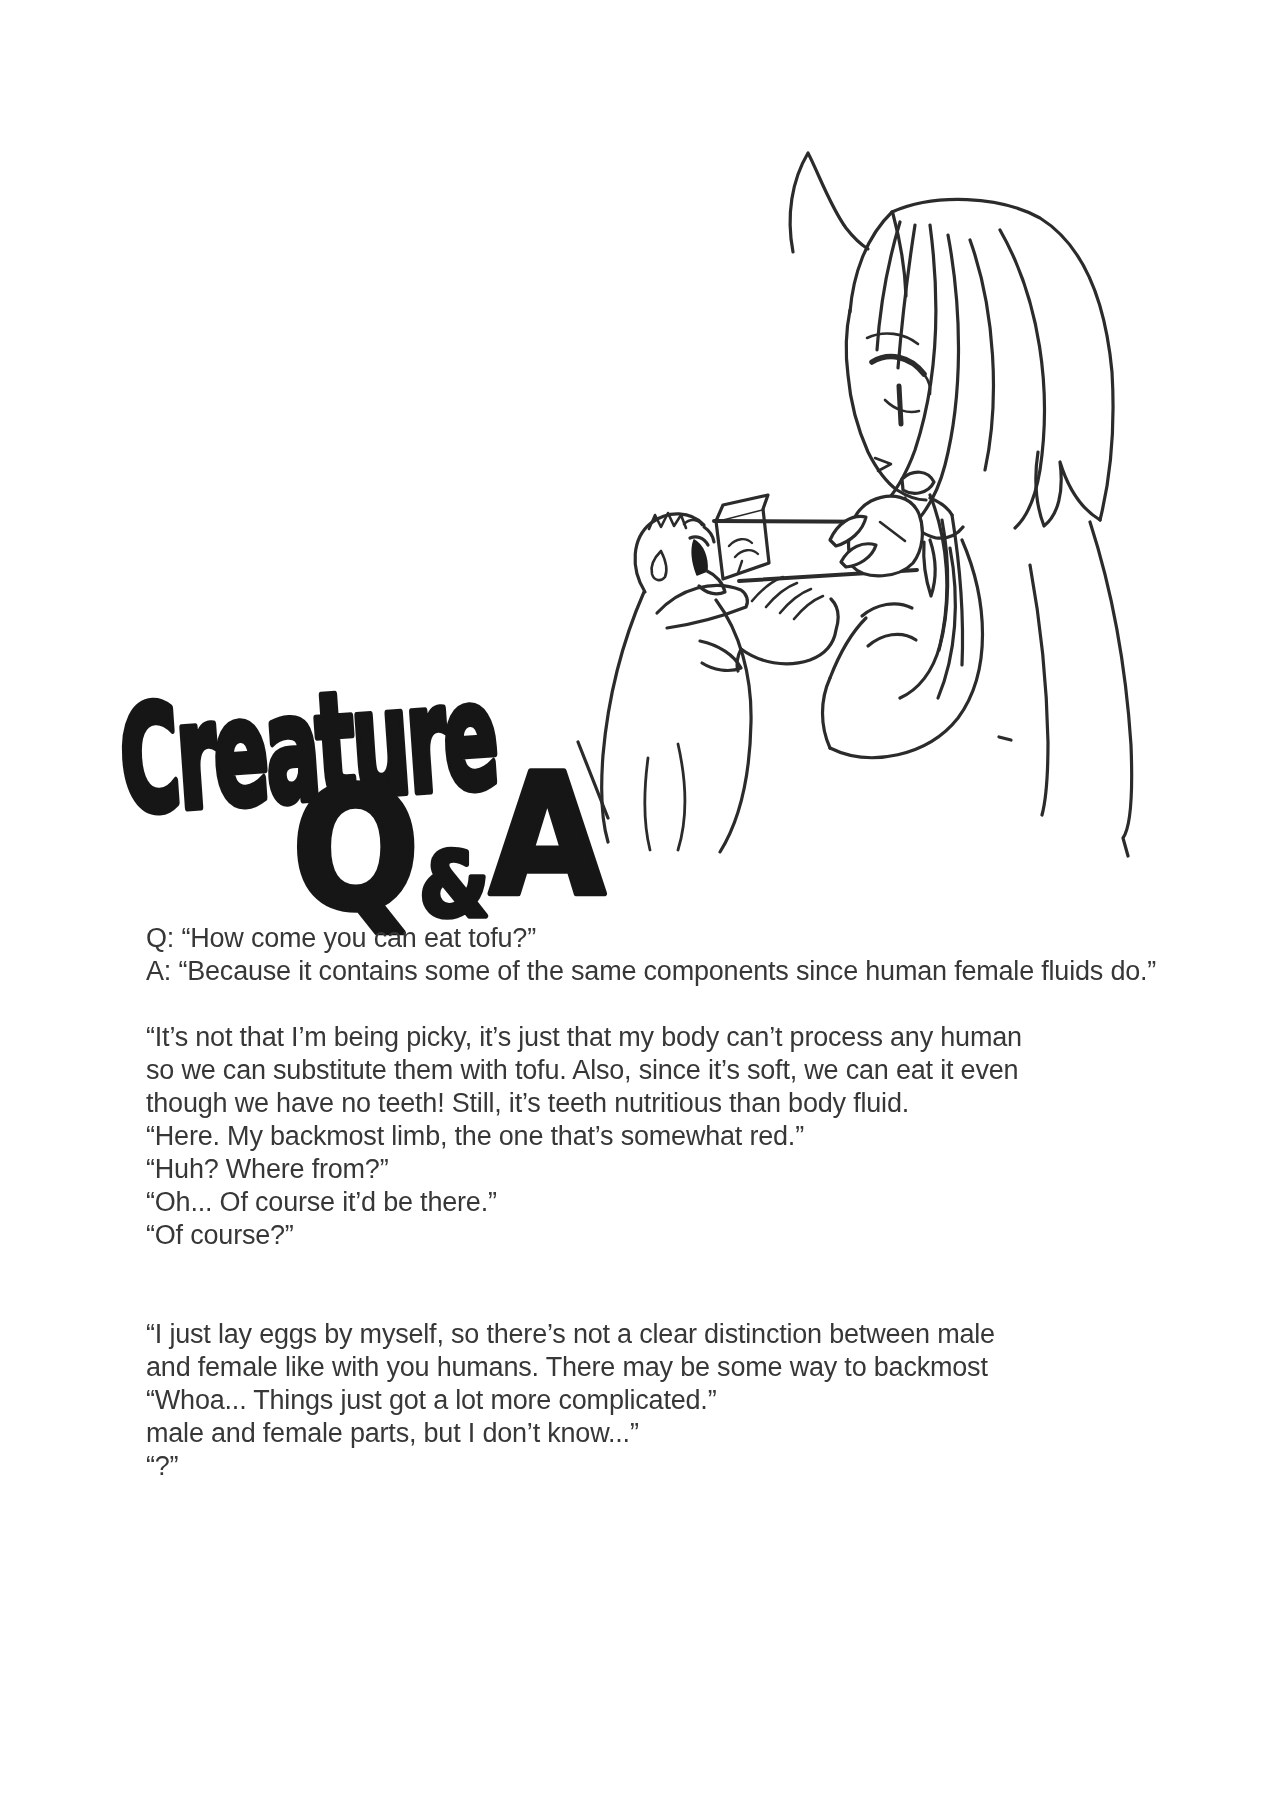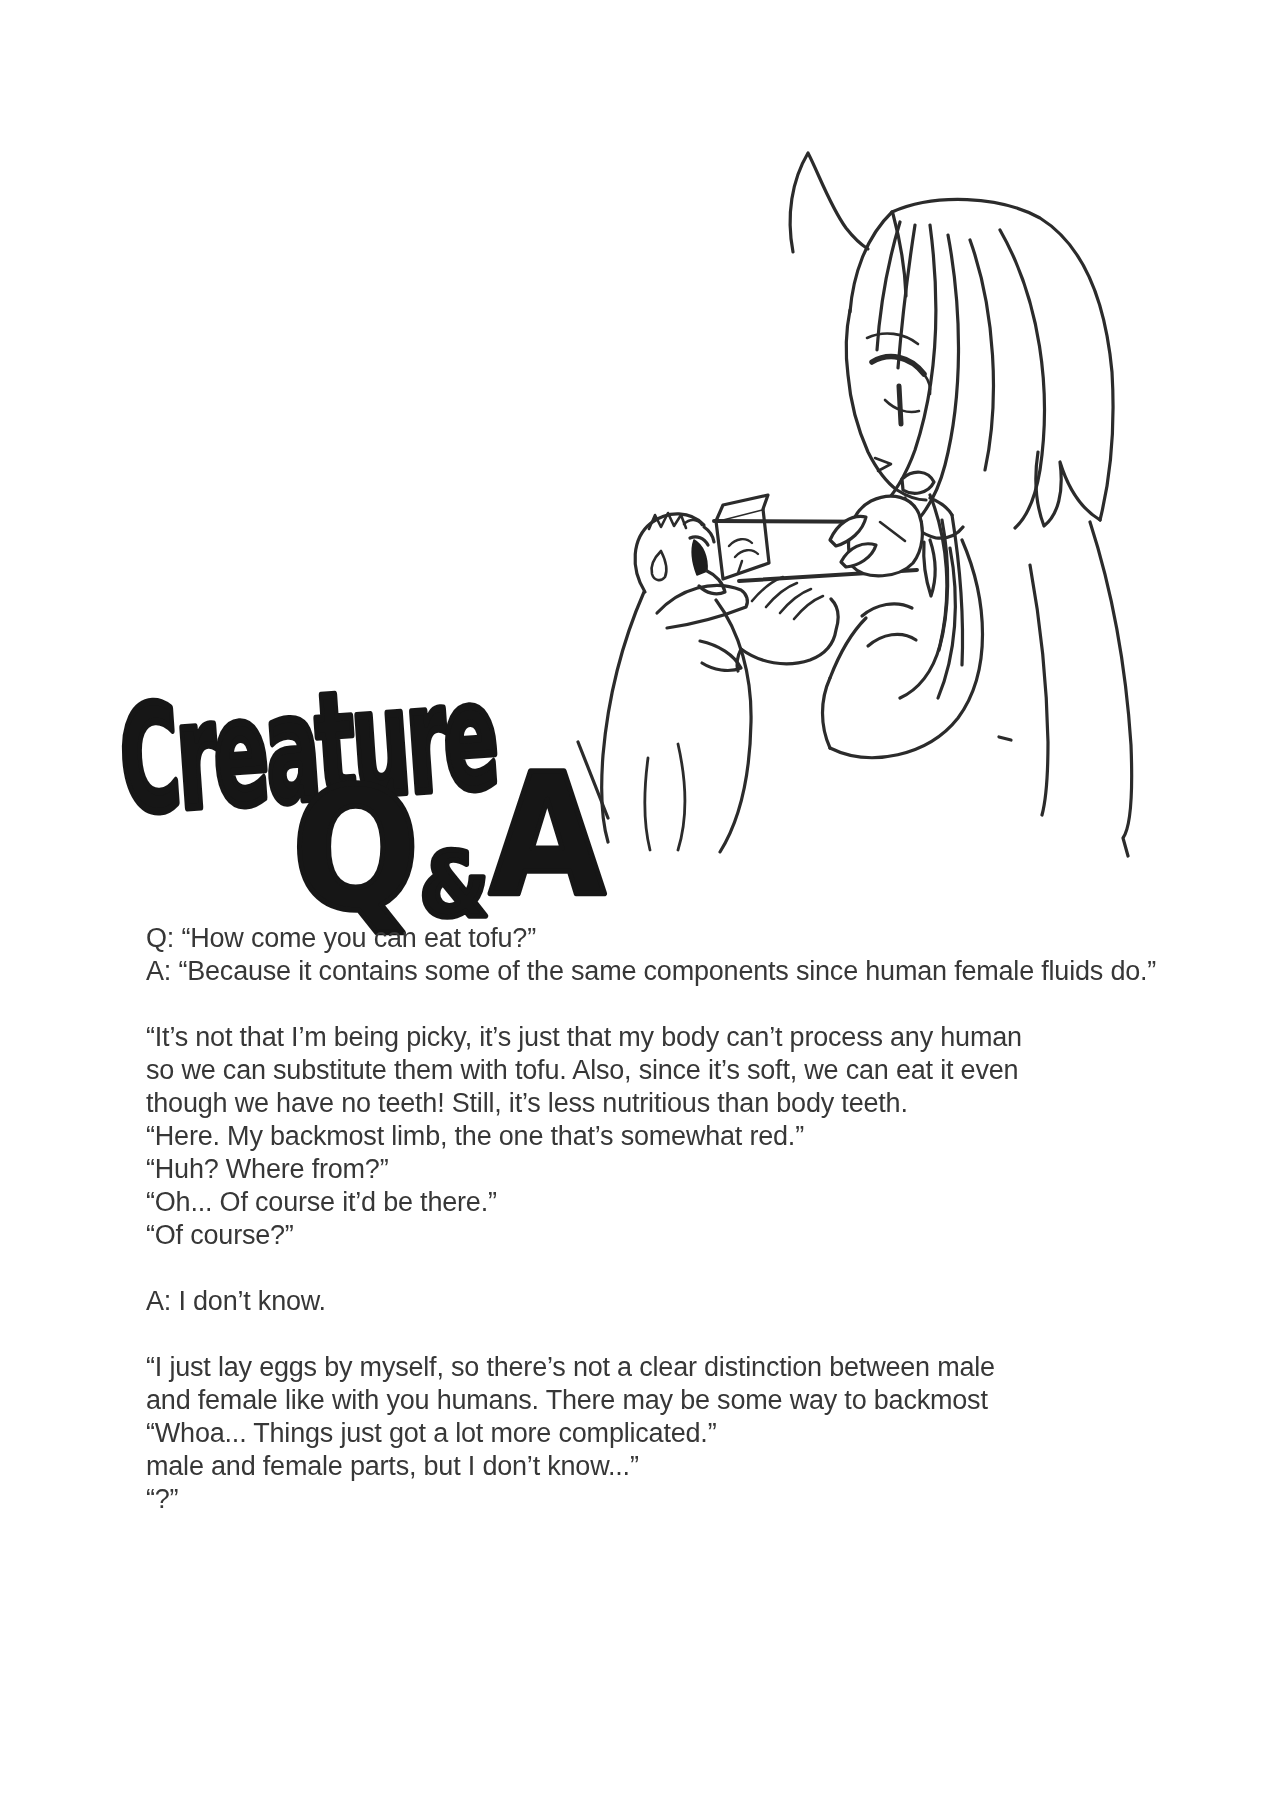--- a/index.html
+++ b/index.html
@@ -129,26 +129,25 @@
     </text>
   </g>
 </svg>
 
 <div class="dialogue">
   <div class="dialogue-line">Q: “How come you can eat tofu?”</div>
   <div class="dialogue-line">A: “Because it contains some of the same components since human female fluids do.”</div>
   <div class="dialogue-line"></div>
   <div class="dialogue-line">“It’s not that I’m being picky, it’s just that my body can’t process any human</div>
   <div class="dialogue-line">so we can substitute them with tofu. Also, since it’s soft, we can eat it even</div>
-  <div class="dialogue-line">though we have no teeth! Still, it’s less nutritious than body teeth.</div>
+  <div class="dialogue-line">though we have no teeth! Still, it’s teeth nutritious than body fluid.</div>
   <div class="dialogue-line">“Here. My backmost limb, the one that’s somewhat red.”</div>
   <div class="dialogue-line">“Huh? Where from?”</div>
   <div class="dialogue-line">“Oh... Of course it’d be there.”</div>
   <div class="dialogue-line">“Of course?”</div>
   <div class="dialogue-line"></div>
-  <div class="dialogue-line">A: I don’t know.</div>
   <div class="dialogue-line"></div>
   <div class="dialogue-line">“I just lay eggs by myself, so there’s not a clear distinction between male</div>
   <div class="dialogue-line">and female like with you humans. There may be some way to backmost</div>
   <div class="dialogue-line">“Whoa... Things just got a lot more complicated.”</div>
   <div class="dialogue-line">male and female parts, but I don’t know...”</div>
   <div class="dialogue-line">“?”</div>
 </div>
 
 </body></html>

